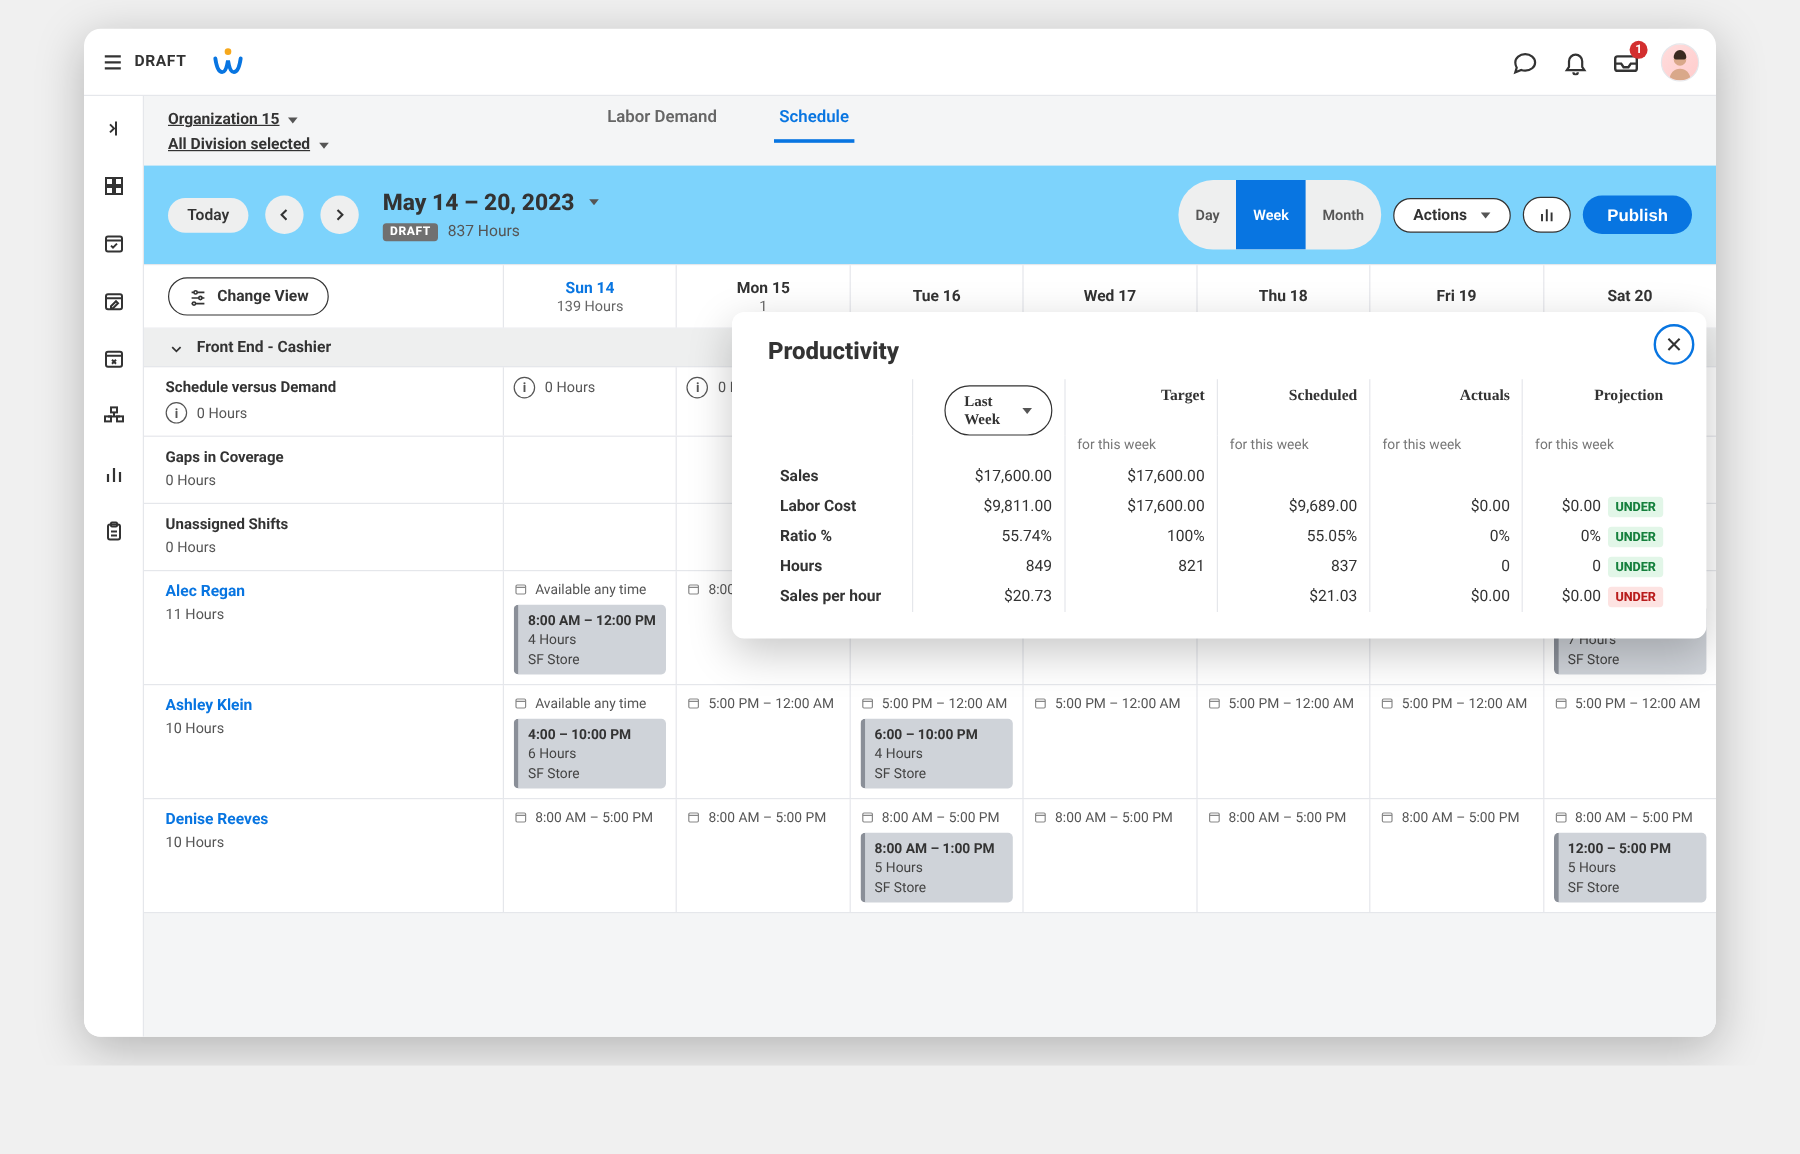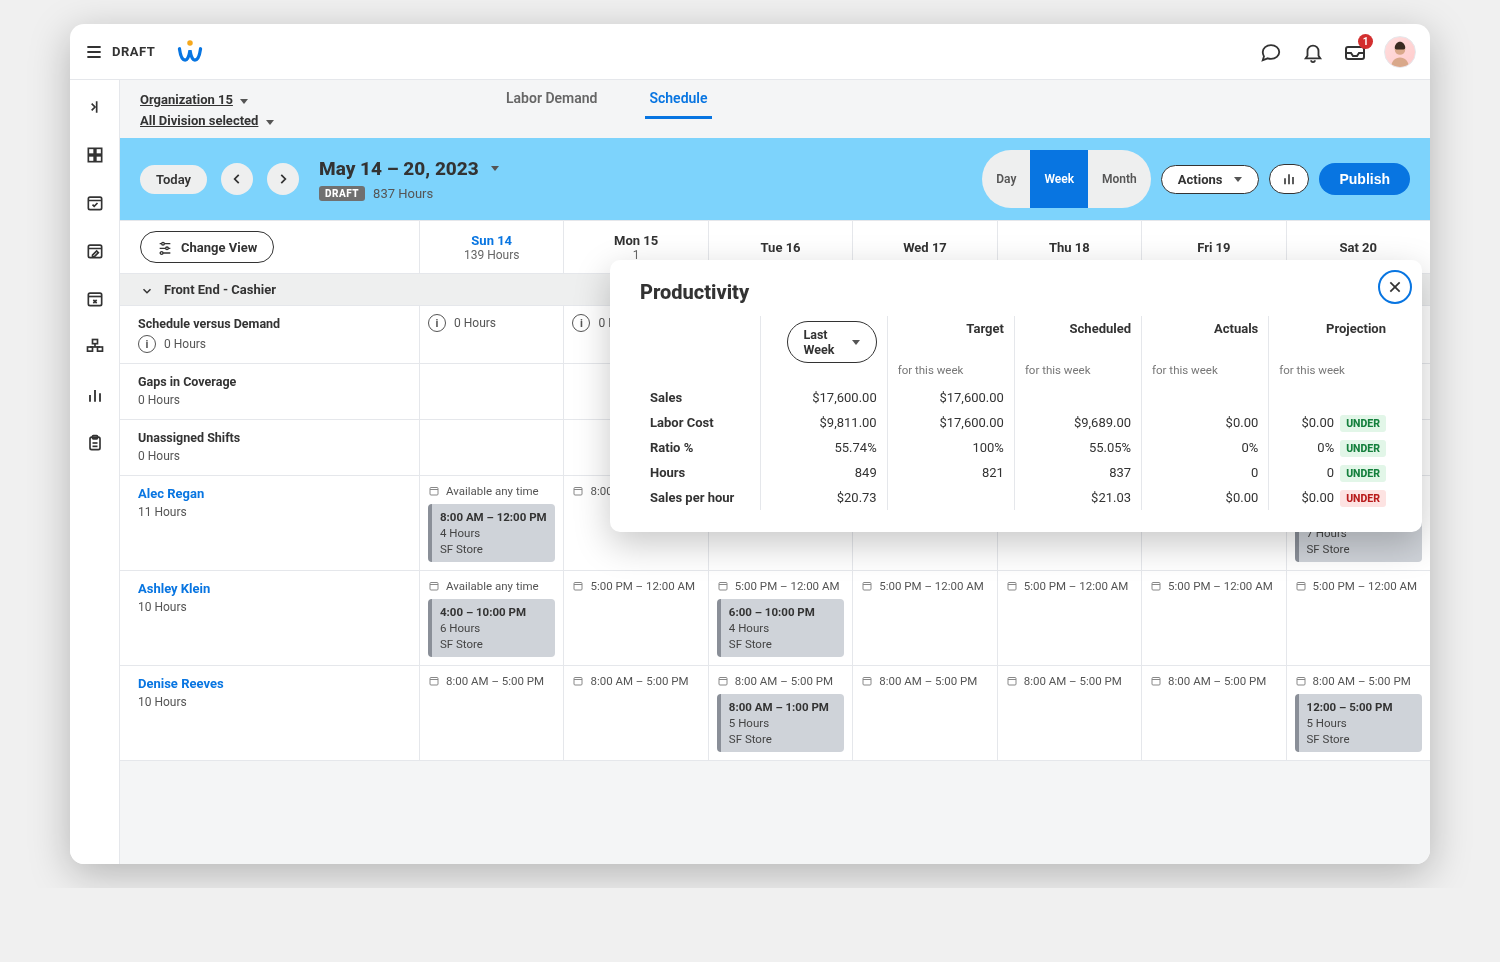--- a/index.html
+++ b/index.html
@@ -187,21 +187,21 @@
     position:absolute;top:10px;right:10px;
     width:34px;height:34px;border:2px solid #0875e1;border-radius:50%;display:flex;align-items:center;justify-content:center;cursor:pointer;color:#333;font-size:17px;
   }
   .pop-title { font-size:20px;font-weight:800;margin-bottom:12px; }
   .pop-table { width:100%;border-collapse:collapse;table-layout:fixed; }
   .pop-table th, .pop-table td {
     text-align:right;padding:5px 10px;font-size:13px;vertical-align:top;border-right:1px solid #e5e7eb;
   }
   .pop-table th:first-child, .pop-table td:first-child { text-align:left; }
   .pop-table th:last-child, .pop-table td:last-child { border-right:none; }
-  .pop-table thead th { font-weight:700;padding-bottom:0; }
+  .pop-table thead th { font-weight:700;padding-bottom:0;font-family:Liberation Serif, serif; }
   .pop-table thead td.sub { font-size:11.5px;color:#777;font-weight:400;padding-top:0;padding-bottom:8px;text-align:left;border-right:1px solid #e5e7eb; }
   .pop-table thead td.sub:last-child { border-right:none; }
   .pop-table thead td.sub.first { text-align:left; }
   .metric-label { font-weight:700; }
   .lastweek-pill {
     border:1px solid #333;border-radius:999px;padding:5px 16px;font-size:12.5px;font-weight:700;display:inline-flex;align-items:center;gap:10px;cursor:pointer;margin-left:16px;
   }
   .flag-under { background:#e2f6e8;color:#15803d;font-size:10.5px;font-weight:800;padding:2px 6px;border-radius:3px;margin-left:6px; }
   .flag-under.red { background:#fde3e2;color:#b91c1c; }
 

